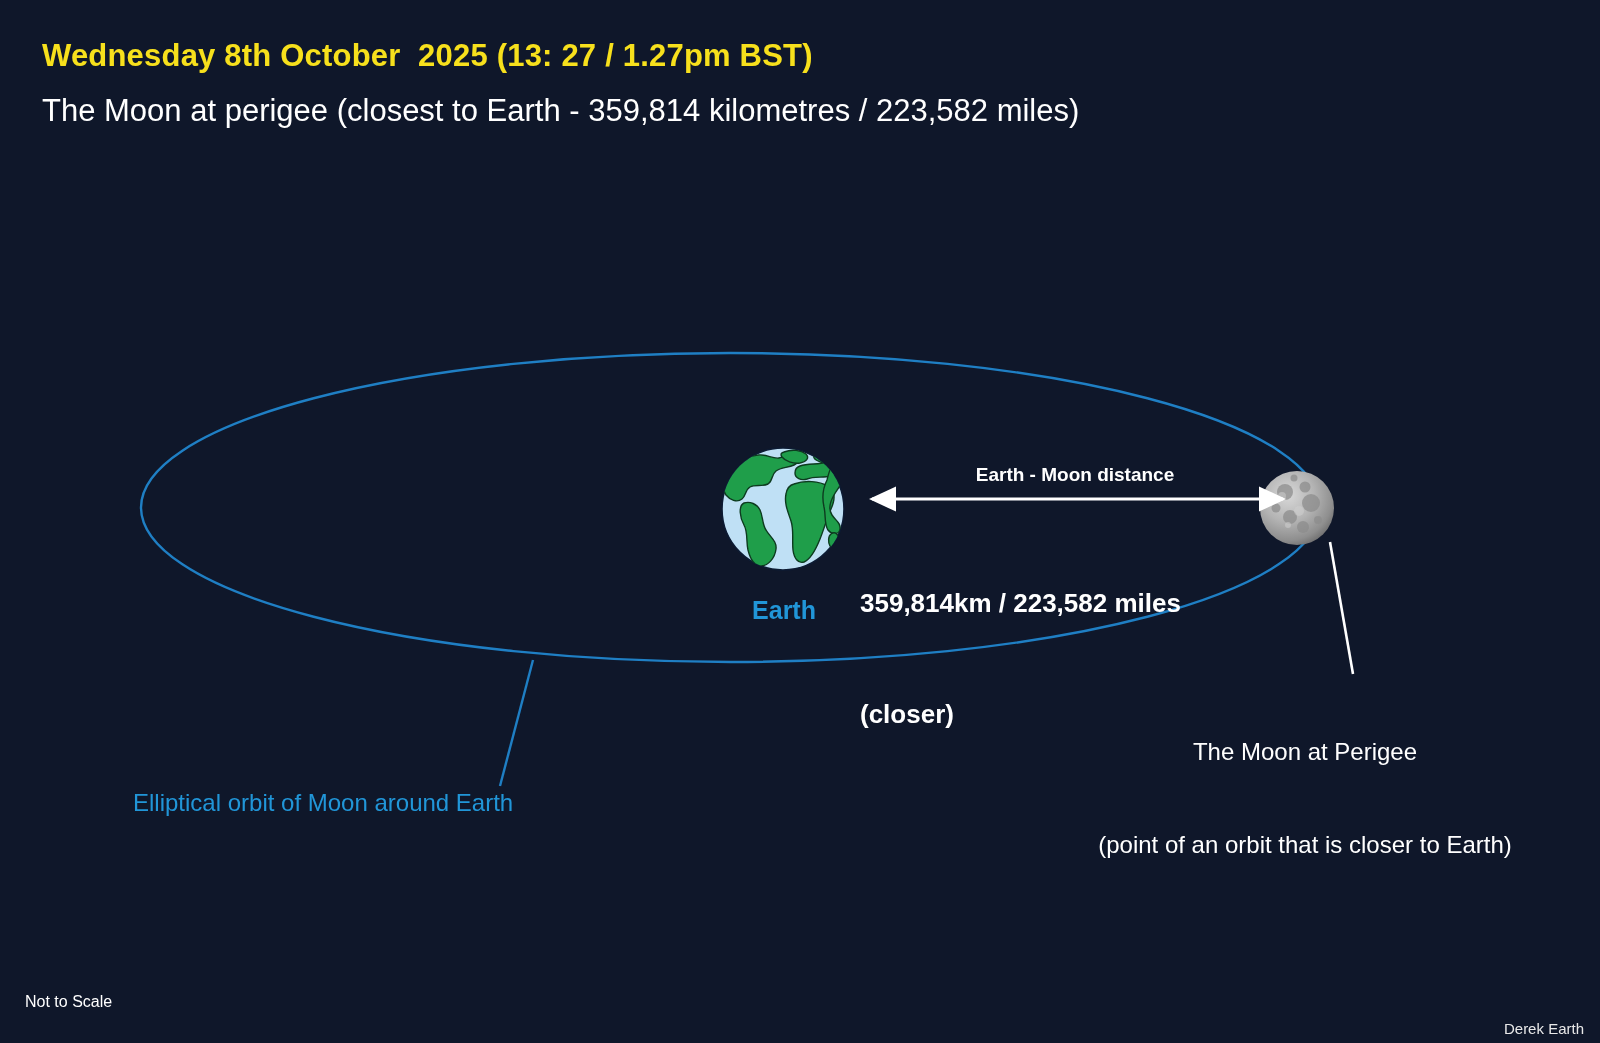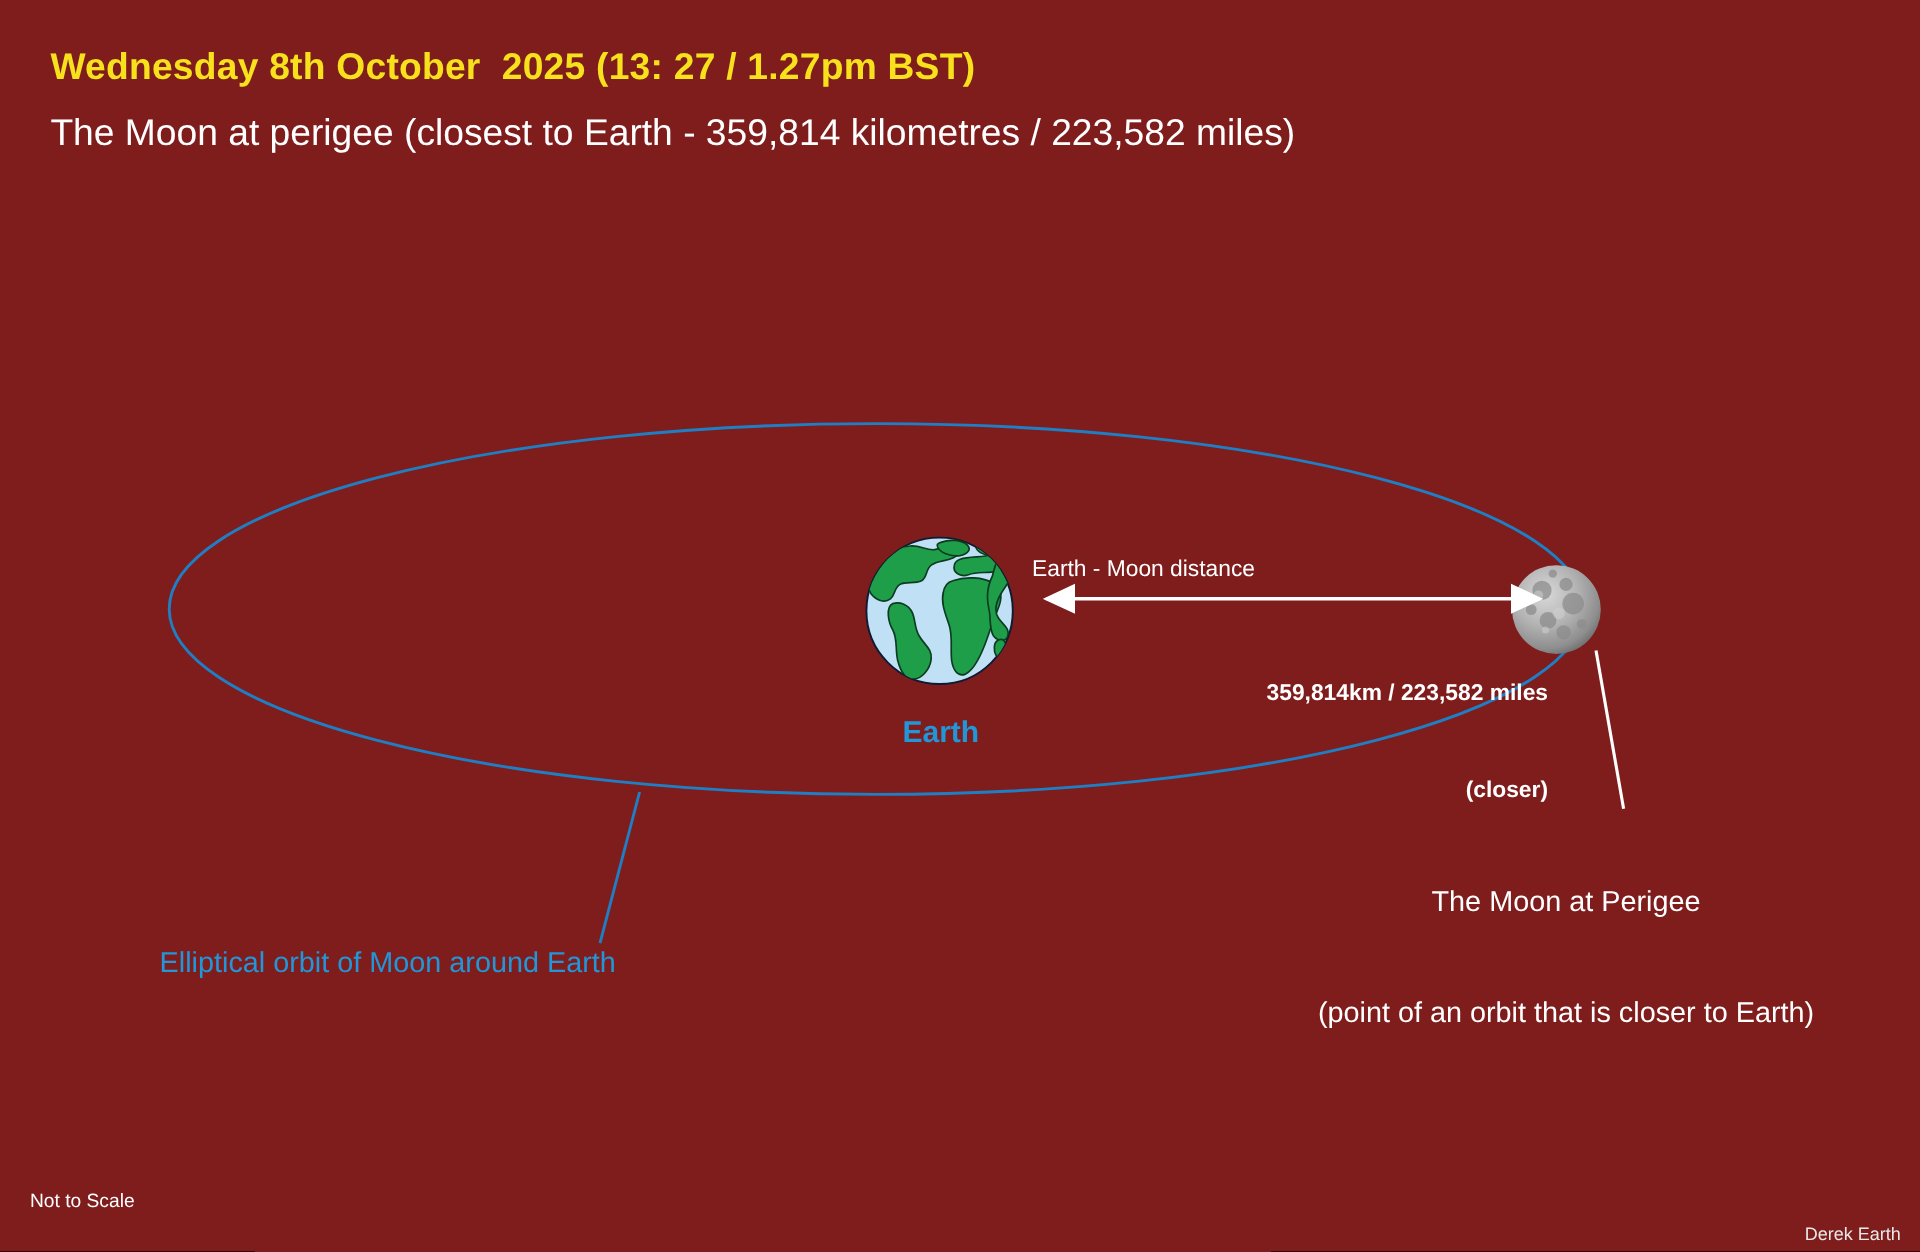--- a/index.html
+++ b/index.html
@@ -4,21 +4,21 @@
 <style>
   html, body {
     margin: 0;
     padding: 0;
     background: #000000;
   }
   #stage {
     position: relative;
     width: 1600px;
     height: 1043px;
-    background: #7f1d1d;
+    background: #0f172a;
     overflow: hidden;
     font-family: "Liberation Sans", sans-serif;
   }
 
   
   #header {
     position: absolute;
     left: 42px;
     top: 38px;
     width: 1200px;
@@ -64,29 +64,30 @@
     text-align: center;
     color: #2196d8;
     font-size: 25px;
     font-weight: bold;
     margin-top: 24px;
   }
   #distance-caption {
     left: 860px;
     top: 464px;
     width: 430px;
+    text-align: center;
     font-size: 19px;
-    font-weight: normal;
+    font-weight: bold;
   }
   #distance-value {
     left: 860px;
     top: 511px;
     width: 430px;
-    text-align: right;
-    font-size: 19px;
+    text-align: left;
+    font-size: 26px;
     font-weight: bold;
     line-height: 1.42;
   }
   #orbit-label {
     left: 133px;
     top: 789px;
     font-size: 24px;
     color: #2196d8;
     font-weight: normal;
   }

